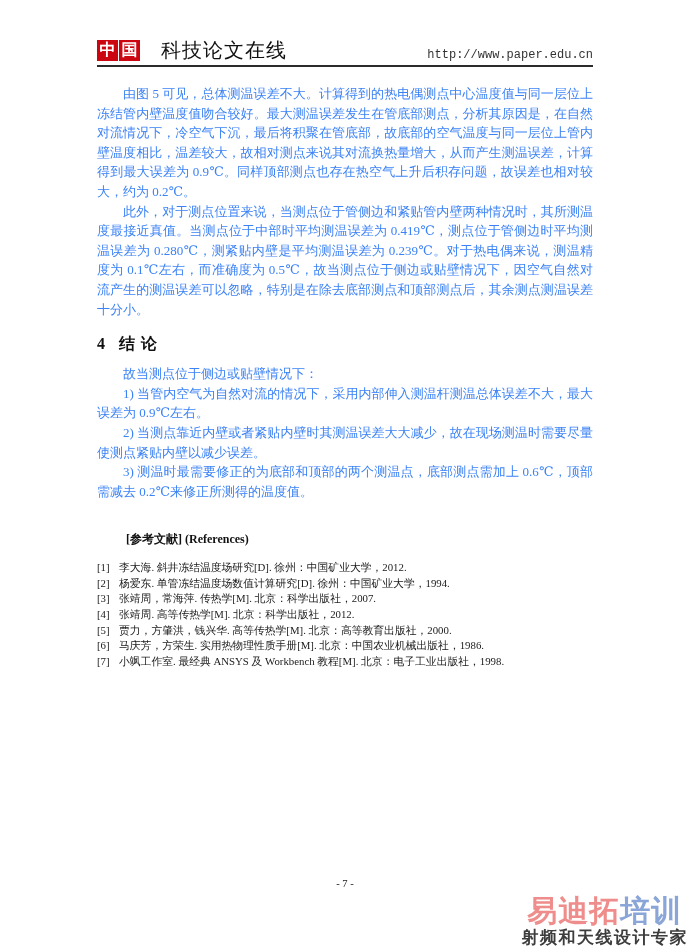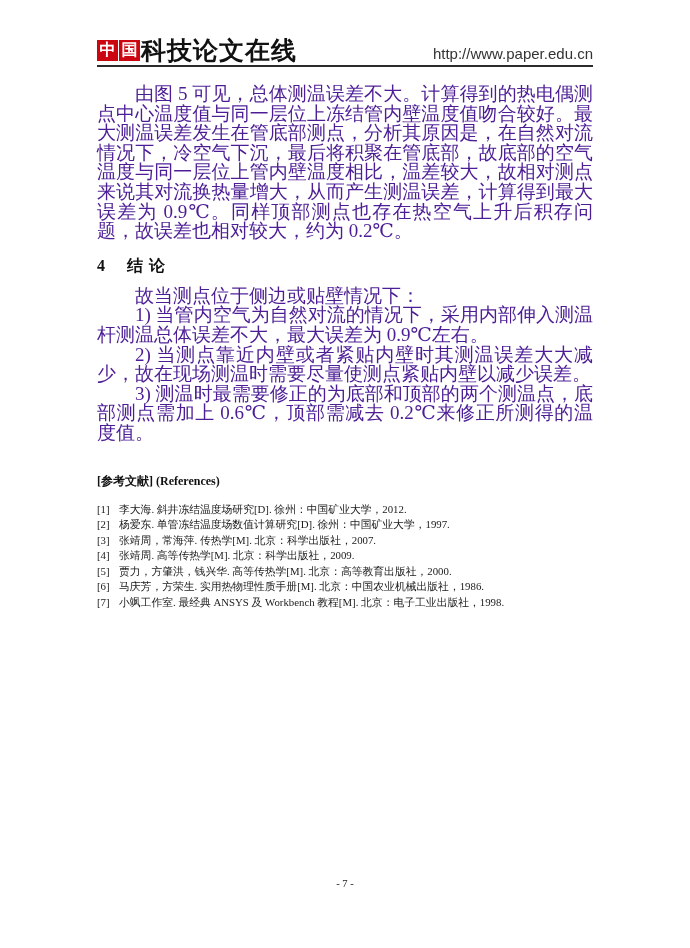--- a/index.html
+++ b/index.html
@@ -29,52 +29,53 @@
   .logo-sq {
     display: inline-flex; align-items: center; justify-content: center;
     width: 21px; height: 21px;
     background: #cc0611; color: #ffffff;
     font-family: "Liberation Sans", "DejaVu Sans", sans-serif;
     font-weight: bold; font-size: 16px; line-height: 1;
     margin-right: 1px;
   }
   .logo-text {
     font-family: "Liberation Sans", "DejaVu Sans", sans-serif;
-    font-weight: bold; font-size: 25px; color: #111111;
-    letter-spacing: 1px; margin-left: 0; line-height: 1;
+    font-weight: normal; font-size: 20px; color: #111111;
+    letter-spacing: 1px; margin-left: 20px; line-height: 1;
   }
   .header-url {
     position: absolute; right: 0; bottom: 3px;
-    font-family: Liberation Sans, sans-serif;
-    font-size: 15px; color: #333333;
+    font-family: Liberation Mono, monospace;
+    font-size: 12px; color: #333333;
   }
   
   .para {
-    font-size: 19px;
+    font-size: 13px;
     line-height: 19.6px;
     text-align: justify;
     text-indent: 2em;
-    color: #4c1d95;
+    color: #3b82f6;
   }
   .para-first { margin-top: 17px; }
   .section-heading {
     margin-top: 15px;
     margin-bottom: 9px;
     font-size: 16px;
     font-weight: bold;
     color: #111111;
   }
   .section-heading .num { margin-right: 14px; }
-  .section-heading .ttl { letter-spacing: 6px; margin-left: 8px; }
+  .section-heading .ttl { letter-spacing: 6px; }
   
   .ref-heading {
     margin-top: 30px;
     font-size: 12px;
     font-weight: bold;
     color: #111111;
+    margin-left: 29px;
   }
   .ref-list { margin-top: 12px; }
   .ref-item {
     display: flex;
     font-size: 10.8px;
     line-height: 15.6px;
     color: #1a1a1a;
   }
   .ref-label { flex: 0 0 22px; }
   .ref-text { flex: 1; }
@@ -122,61 +123,68 @@
     <div class="header">
       <span class="logo">
         <span class="logo-sq">中</span>
         <span class="logo-sq">国</span>
         <span class="logo-text">科技论文在线</span>
       </span>
       <span class="header-url">http://www.paper.edu.cn</span>
     </div>
 
     <p class="para para-first">由图 5 可见，总体测温误差不大。计算得到的热电偶测点中心温度值与同一层位上冻结管内壁温度值吻合较好。最大测温误差发生在管底部测点，分析其原因是，在自然对流情况下，冷空气下沉，最后将积聚在管底部，故底部的空气温度与同一层位上管内壁温度相比，温差较大，故相对测点来说其对流换热量增大，从而产生测温误差，计算得到最大误差为 0.9℃。同样顶部测点也存在热空气上升后积存问题，故误差也相对较大，约为 0.2℃。</p>
+    <p class="para">此外，对于测点位置来说，当测点位于管侧边和紧贴管内壁两种情况时，其所测温度最接近真值。当测点位于中部时平均测温误差为 0.419℃，测点位于管侧边时平均测温误差为 0.280℃，测紧贴内壁是平均测温误差为 0.239℃。对于热电偶来说，测温精度为 0.1℃左右，而准确度为 0.5℃，故当测点位于侧边或贴壁情况下，因空气自然对流产生的测温误差可以忽略，特别是在除去底部测点和顶部测点后，其余测点测温误差十分小。</p>
 
     <h2 class="section-heading">
       <span class="num">4</span><span class="ttl">结论</span>
     </h2>
 
     <p class="para">故当测点位于侧边或贴壁情况下：</p>
     <p class="para">1) 当管内空气为自然对流的情况下，采用内部伸入测温杆测温总体误差不大，最大误差为 0.9℃左右。</p>
     <p class="para">2) 当测点靠近内壁或者紧贴内壁时其测温误差大大减少，故在现场测温时需要尽量使测点紧贴内壁以减少误差。</p>
     <p class="para">3) 测温时最需要修正的为底部和顶部的两个测温点，底部测点需加上 0.6℃，顶部需减去 0.2℃来修正所测得的温度值。</p>
 
     <div class="ref-heading">[参考文献] (References)</div>
 
     <div class="ref-list">
 
     <div class="ref-item">
         <span class="ref-label">[1]</span>
         <span class="ref-text">李大海. 斜井冻结温度场研究[D]. 徐州：中国矿业大学，2012.</span>
       </div>
         <div class="ref-item">
         <span class="ref-label">[2]</span>
-        <span class="ref-text">杨爱东. 单管冻结温度场数值计算研究[D]. 徐州：中国矿业大学，1997.</span>
+        <span class="ref-text">杨爱东. 单管冻结温度场数值计算研究[D]. 徐州：中国矿业大学，1994.</span>
       </div>
         <div class="ref-item">
         <span class="ref-label">[3]</span>
         <span class="ref-text">张靖周，常海萍. 传热学[M]. 北京：科学出版社，2007.</span>
       </div>
         <div class="ref-item">
         <span class="ref-label">[4]</span>
-        <span class="ref-text">张靖周. 高等传热学[M]. 北京：科学出版社，2009.</span>
+        <span class="ref-text">张靖周. 高等传热学[M]. 北京：科学出版社，2012.</span>
       </div>
         <div class="ref-item">
         <span class="ref-label">[5]</span>
         <span class="ref-text">贾力，方肇洪，钱兴华. 高等传热学[M]. 北京：高等教育出版社，2000.</span>
       </div>
         <div class="ref-item">
         <span class="ref-label">[6]</span>
         <span class="ref-text">马庆芳，方荣生. 实用热物理性质手册[M]. 北京：中国农业机械出版社，1986.</span>
       </div>
         <div class="ref-item">
         <span class="ref-label">[7]</span>
         <span class="ref-text">小飒工作室. 最经典 ANSYS 及 Workbench 教程[M]. 北京：电子工业出版社，1998.</span>
       </div>
       </div>
 
   </div>
 
   <div class="page-number">- 7 -</div>
 
+  <div class="watermark">
+    <div class="wm-brand">
+      <span class="wm-red">易迪拓</span><span class="wm-blue">培训</span>
+    </div>
+    <div class="wm-tagline">射频和天线设计专家</div>
+  </div>
 </div>
 
 </body></html>

